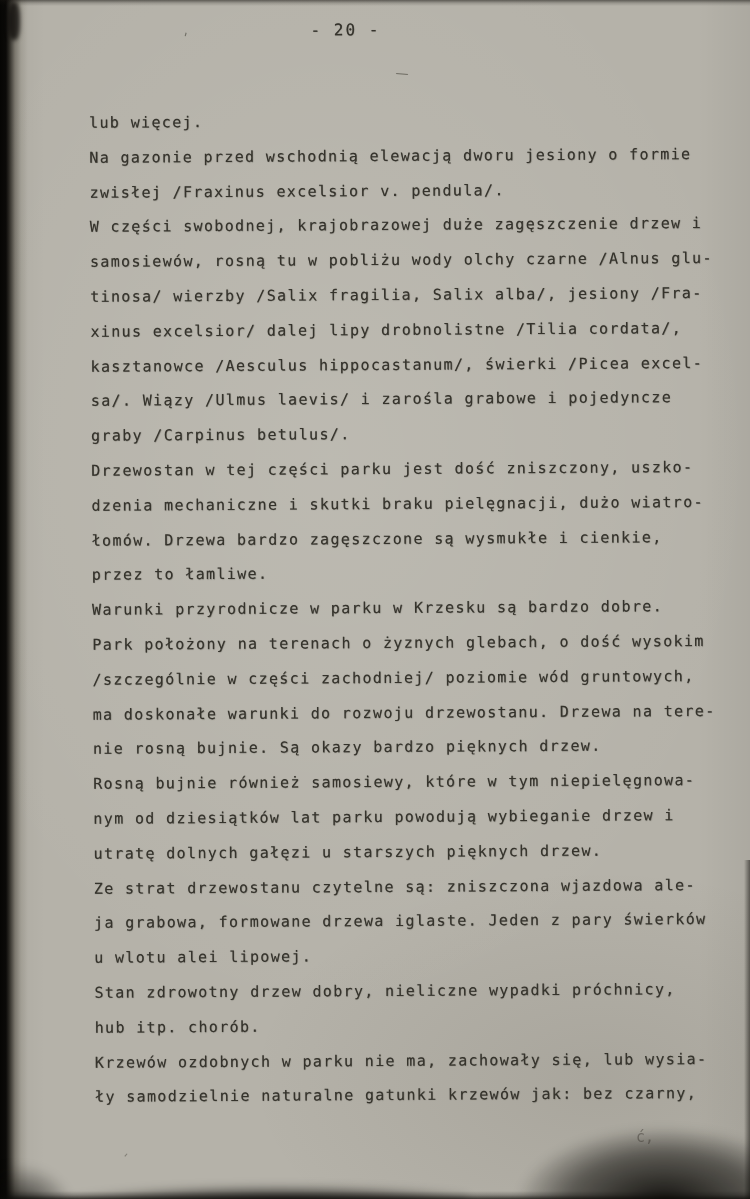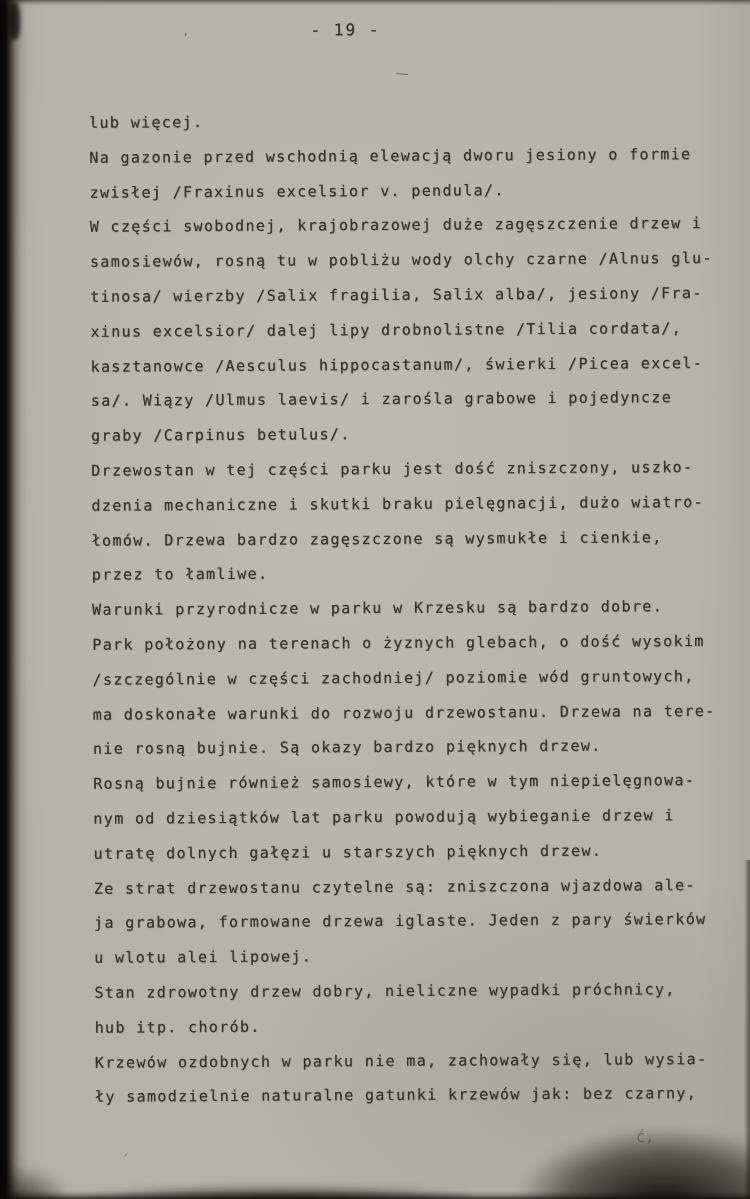--- a/index.html
+++ b/index.html
@@ -102,21 +102,21 @@
   .sp2 { left: 398px; top: 66px; transform: rotate(-60deg); }
   .sp3 { left: 636px; top: 1128px; font-size: 15px; color: rgba(55,52,44,0.45); }
   .sp4 { left: 120px; top: 1150px; transform: rotate(40deg); color: rgba(55,52,44,0.4); }
 </style>
 </head>
 <body>
 
 <div class="page">
 
   <div class="content">
-    <div class="page-number">- 19 -</div>
+    <div class="page-number">- 20 -</div>
     <div class="body-text"><div class="line">lub więcej.</div><div class="line">Na gazonie przed wschodnią elewacją dworu jesiony o formie</div><div class="line">zwisłej /Fraxinus excelsior v. pendula/.</div><div class="line">W części swobodnej, krajobrazowej duże zagęszczenie drzew i</div><div class="line">samosiewów, rosną tu w pobliżu wody olchy czarne /Alnus glu-</div><div class="line">tinosa/ wierzby /Salix fragilia, Salix alba/, jesiony /Fra-</div><div class="line">xinus excelsior/ dalej lipy drobnolistne /Tilia cordata/,</div><div class="line">kasztanowce /Aesculus hippocastanum/, świerki /Picea excel-</div><div class="line">sa/. Wiązy /Ulmus laevis/ i zarośla grabowe i pojedyncze</div><div class="line">graby /Carpinus betulus/.</div><div class="line">Drzewostan w tej części parku jest dość zniszczony, uszko-</div><div class="line">dzenia mechaniczne i skutki braku pielęgnacji, dużo wiatro-</div><div class="line">łomów. Drzewa bardzo zagęszczone są wysmukłe i cienkie,</div><div class="line">przez to łamliwe.</div><div class="line">Warunki przyrodnicze w parku w Krzesku są bardzo dobre.</div><div class="line">Park położony na terenach o żyznych glebach, o dość wysokim</div><div class="line">/szczególnie w części zachodniej/ poziomie wód gruntowych,</div><div class="line">ma doskonałe warunki do rozwoju drzewostanu. Drzewa na tere-</div><div class="line">nie rosną bujnie. Są okazy bardzo pięknych drzew.</div><div class="line">Rosną bujnie również samosiewy, które w tym niepielęgnowa-</div><div class="line">nym od dziesiątków lat parku powodują wybieganie drzew i</div><div class="line">utratę dolnych gałęzi u starszych pięknych drzew.</div><div class="line">Ze strat drzewostanu czytelne są: zniszczona wjazdowa ale-</div><div class="line">ja grabowa, formowane drzewa iglaste. Jeden z pary świerków</div><div class="line">u wlotu alei lipowej.</div><div class="line">Stan zdrowotny drzew dobry, nieliczne wypadki próchnicy,</div><div class="line">hub itp. chorób.</div><div class="line">Krzewów ozdobnych w parku nie ma, zachowały się, lub wysia-</div><div class="line">ły samodzielnie naturalne gatunki krzewów jak: bez czarny,</div></div>
   </div>
 
   <div class="edge edge-left"></div>
   <div class="edge edge-top"></div>
   <div class="edge edge-right"></div>
   <div class="edge edge-bottom"></div>
   <div class="blob blob-bottom-band"></div>
   <div class="blob blob-bottom-right"></div>
   <div class="blob blob-bottom-left"></div>

